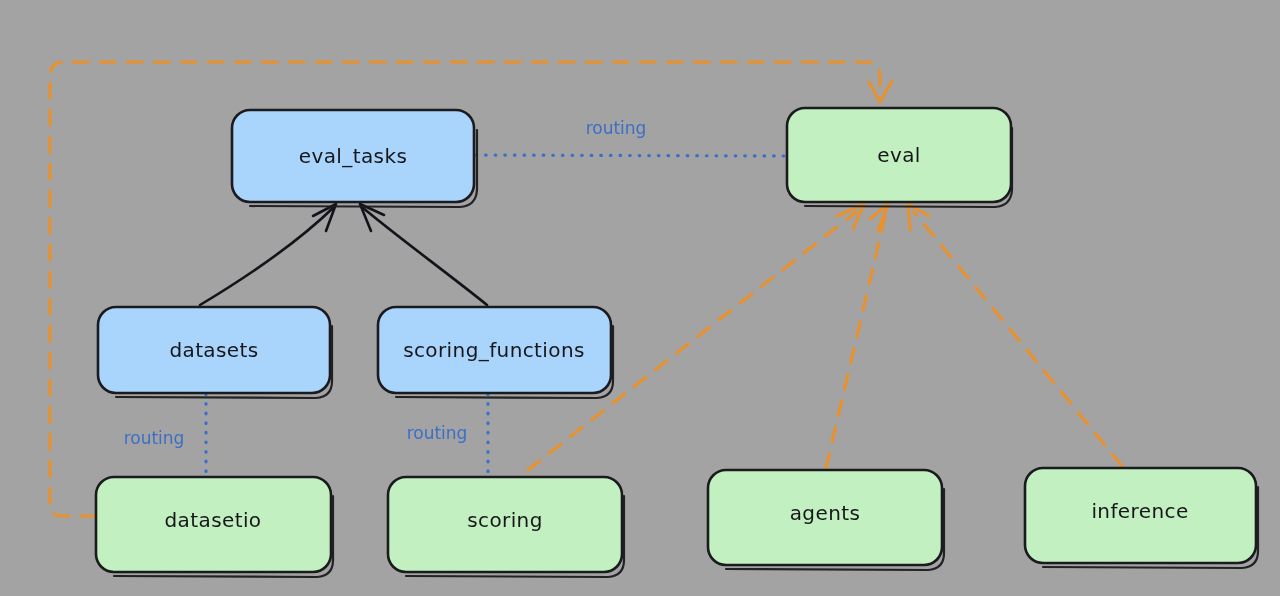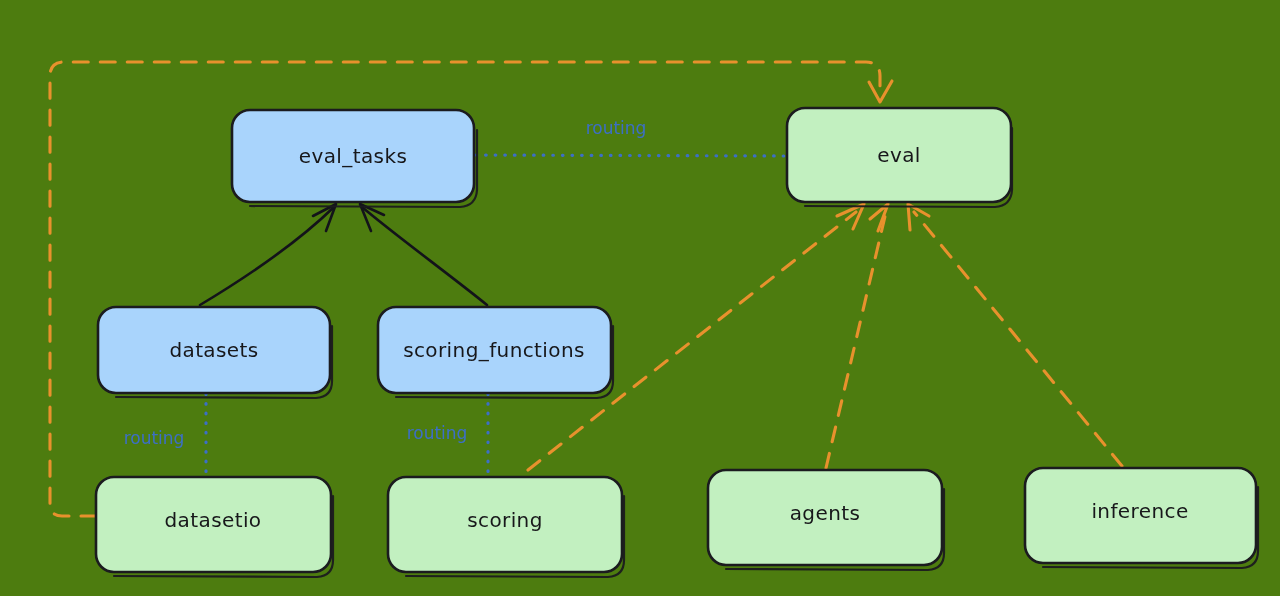--- a/index.html
+++ b/index.html
@@ -4,21 +4,21 @@
 <style>
   html, body {
     margin: 0;
     padding: 0;
     background: #ffffff;
   }
   #canvas {
     position: relative;
     width: 1280px;
     height: 596px;
-    background: #4d7c0f;
+    background: #a3a3a3;
     overflow: hidden;
     font-family: "DejaVu Sans", sans-serif;
   }
   svg#diagram {
     position: absolute;
     left: 0;
     top: 0;
     width: 1280px;
     height: 596px;
   }

